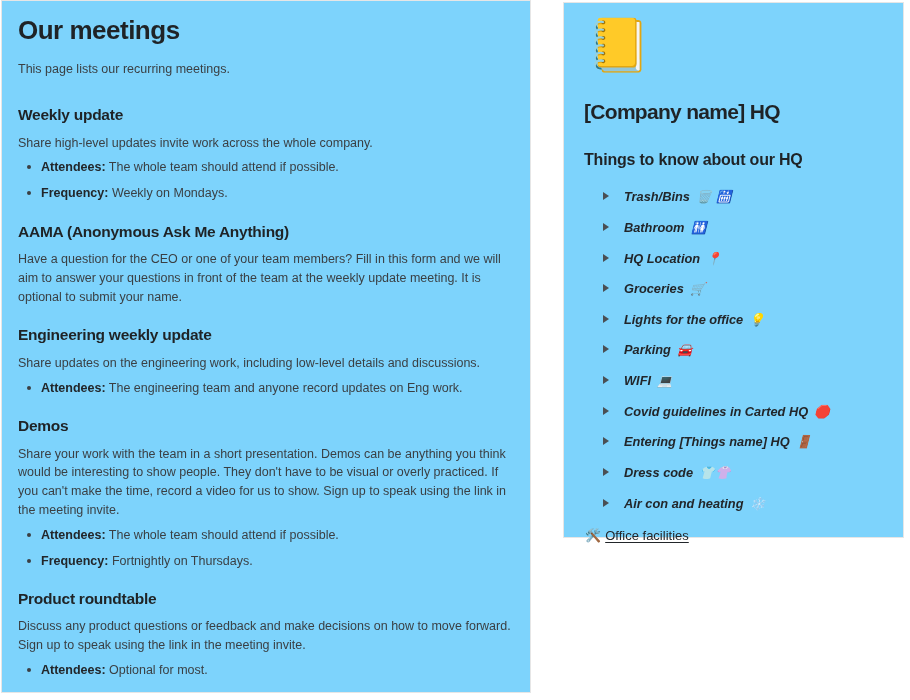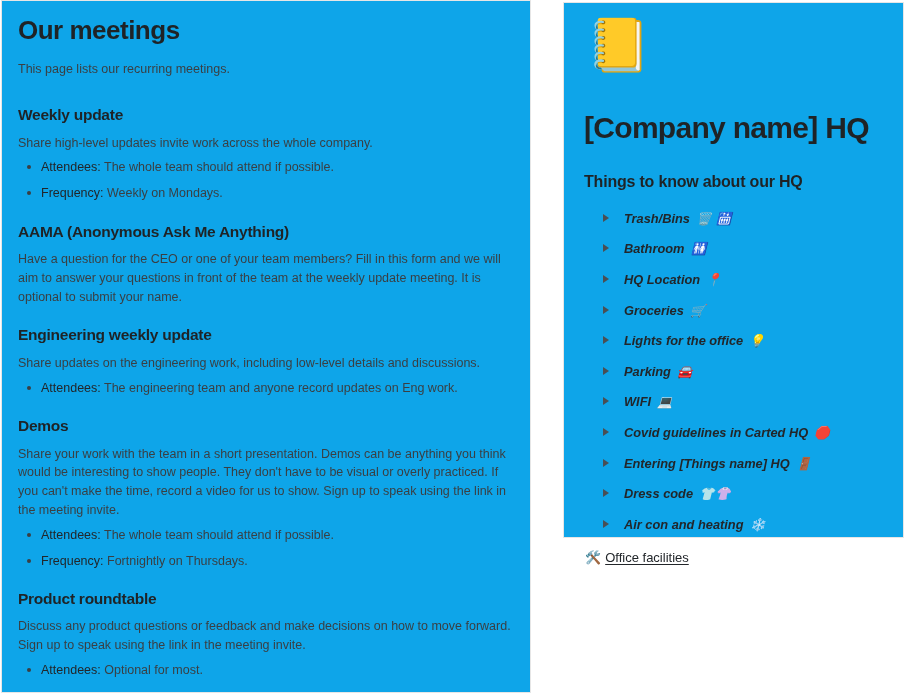--- a/index.html
+++ b/index.html
@@ -12,21 +12,21 @@
     height: 700px;
     position: relative;
     font-family: "Liberation Sans", "DejaVu Sans", sans-serif;
     color: #2f3437;
     overflow: hidden;
   }
 
   
   .panel {
     position: absolute;
-    background: #0ea5e9;
+    background: #7dd3fc;
     border: 1px solid #e6e6e6;
     box-sizing: border-box;
   }
 
   #meetings-panel {
     left: 1px;
     top: 0px;
     width: 530px;
     height: 693px;
     padding: 10px 18px 14px 16px;
@@ -94,39 +94,39 @@
     content: "";
     position: absolute;
     left: 9px;
     top: 7px;
     width: 4px;
     height: 4px;
     border-radius: 50%;
     background: #3a3f43;
   }
   ul.facts li .fact-label {
-    font-weight: normal;
+    font-weight: bold;
     color: #22262a;
   }
 
   
   .hq-emoji {
     font-size: 52px;
     line-height: 1;
     margin: 6px 0 0 6px;
     font-family: "DejaVu Sans", sans-serif;
     display: block;
     height: 60px;
   }
 
   .hq-title {
-    font-size: 30px;
+    font-size: 21px;
     font-weight: bold;
     letter-spacing: -0.7px;
-    margin: 32px 0 0 4px;
+    margin: 21px 0 0 4px;
     color: #1f2326;
     line-height: 1.15;
   }
 
   .hq-subtitle {
     font-size: 16px;
     font-weight: bold;
     letter-spacing: -0.2px;
     margin: 26px 0 20px 4px;
     color: #1f2326;

